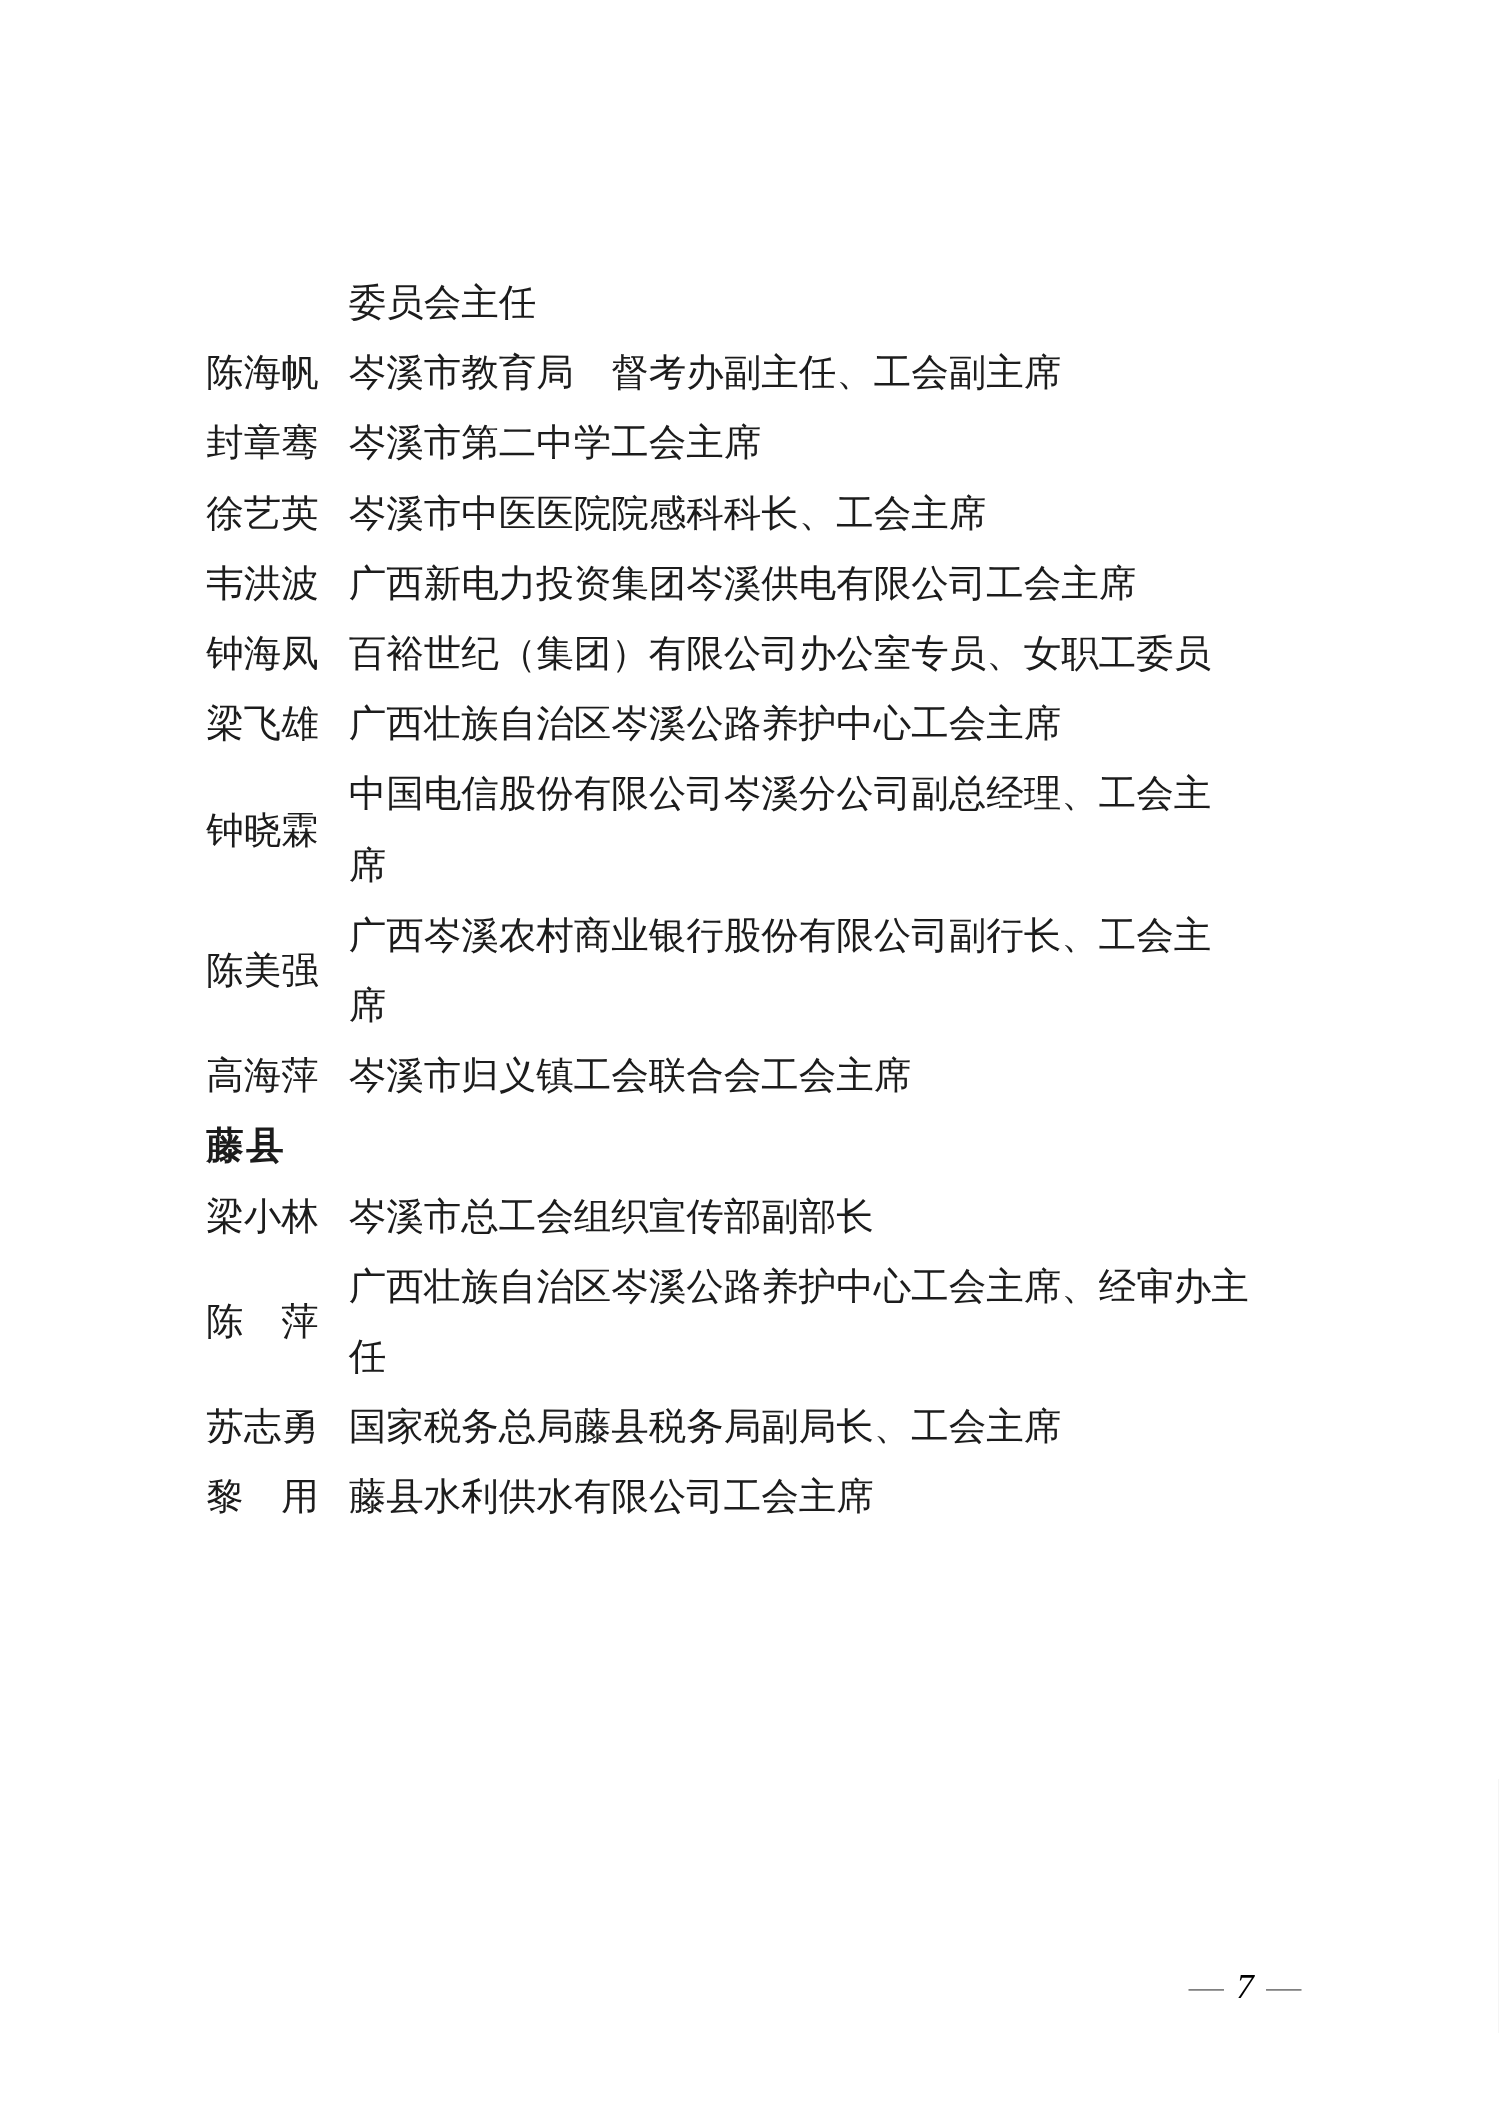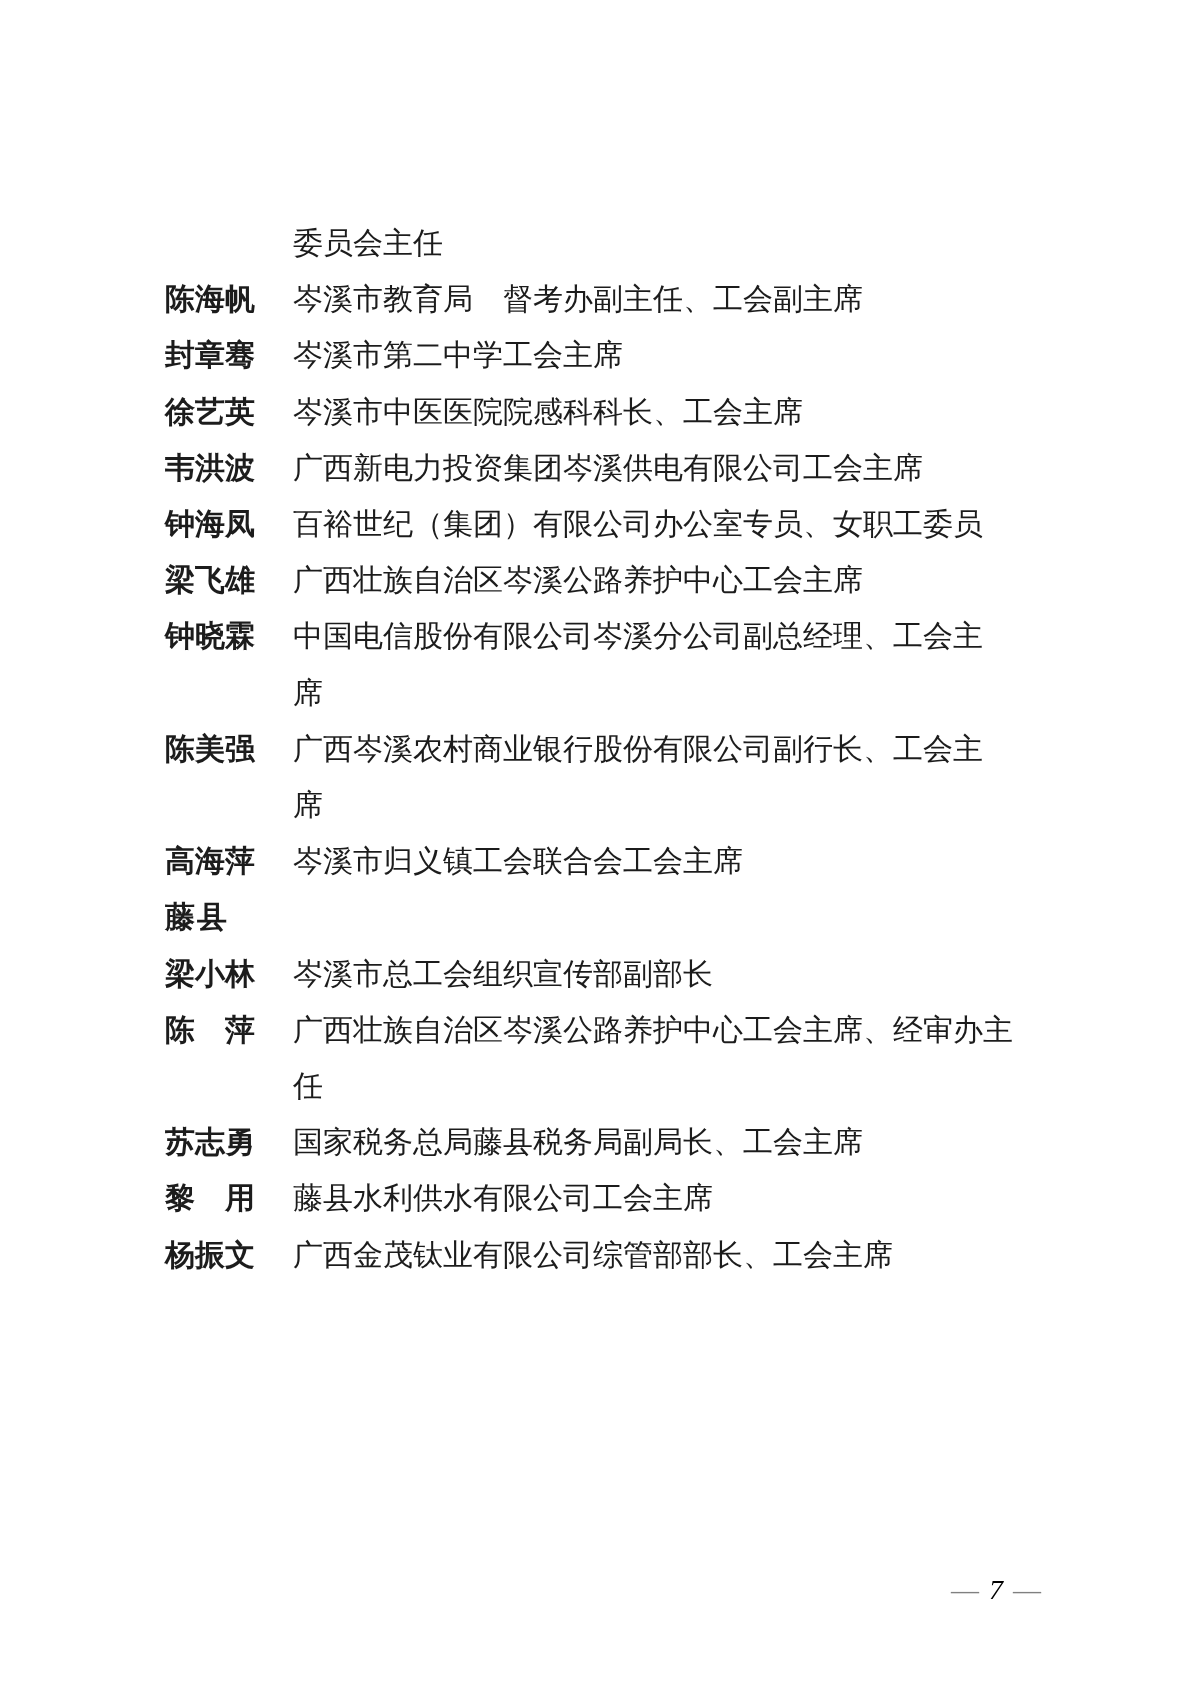--- a/index.html
+++ b/index.html
@@ -20,28 +20,27 @@
   .doc {
     position: absolute;
     top: 215px;
     left: 165px;
     width: 900px;
     font-size: 30px;
     line-height: 56.2px;
   }
   .row {
     display: flex;
-    align-items: flex-start;
+    align-items: center;
   }
   .name {
     flex: 0 0 90px;
     width: 90px;
-    margin-right: 38px;
+    margin-right: 24px;
     white-space: pre;
-    font-weight: bold;
   }
   .title {
     flex: 1 1 auto;
   }
   .tline {
     white-space: nowrap;
   }
   .section-header {
     font-weight: 700;
     font-family: "Liberation Sans", "DejaVu Sans", sans-serif;
@@ -169,23 +168,17 @@
     </div>
 
 
     <div class="row">
       <div class="name">黎　用</div>
       <div class="title">
         <div class="tline">藤县水利供水有限公司工会主席</div>
       </div>
     </div>
 
-    <div class="row">
-      <div class="name">杨振文</div>
-      <div class="title">
-        <div class="tline">广西金茂钛业有限公司综管部部长、工会主席</div>
-      </div>
-    </div>
 
   </div>
 
   <div class="footer"><span class="dash">—</span><span class="num">7</span><span class="dash">—</span></div>
 </div>
 
 </body></html>

